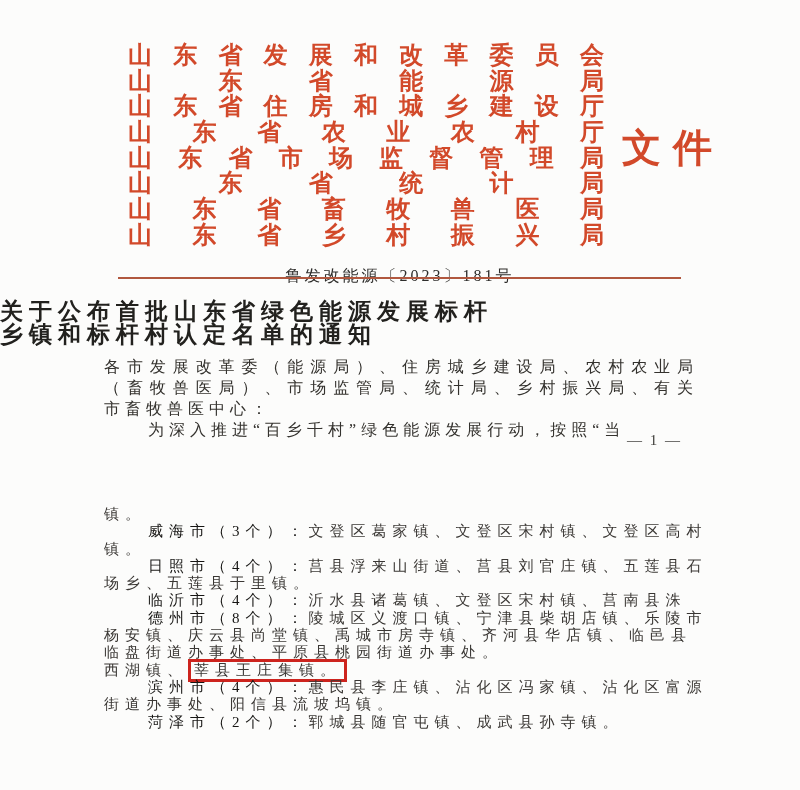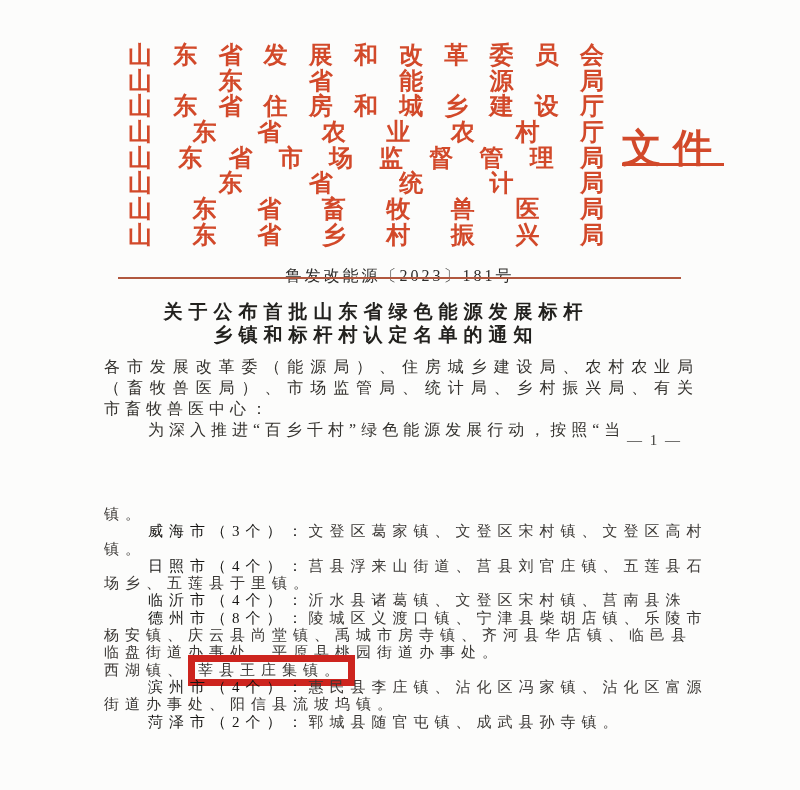--- a/index.html
+++ b/index.html
@@ -33,22 +33,22 @@
     text-align:center;font-size:16px;letter-spacing:3px;
     color:#2e2d2b;
   }
 
   .red-rule{
     position:absolute;left:118px;top:277px;width:563px;height:2px;
   }
 
   .title{
     position:absolute;left:0;top:300px;width:752px;margin:0;
-    text-align:center;
-    font-size:19px;line-height:23px;font-weight:900;
+    text-align:left;
+    font-size:23px;line-height:23px;font-weight:900;
     letter-spacing:6px;color:#22211e;
   }
 
   .recipients{
     position:absolute;left:104px;top:356px;width:594px;
     font-size:16px;color:#34322e;letter-spacing:5px;
   }
   .recipients .rline{height:21px;line-height:21px;white-space:nowrap;}
   .recipients .just{text-align:justify;text-align-last:justify;text-justify:inter-character;white-space:normal;}
   .recipients .indent{padding-left:44px;}
@@ -60,21 +60,21 @@
 
   
   .page2-text{
     position:absolute;left:104px;top:506px;width:604px;
     font-size:15px;letter-spacing:6px;color:#3a3734;
   }
   .p2-line{height:17.3px;line-height:17.3px;white-space:nowrap;}
   .p2-line.city-line{padding-left:44px;}
   .p2-city{font-weight:normal;color:#161513;}
   .p2-boxed{
-    border:7px solid #fca5a5;
+    border:3px solid #fca5a5;
     padding:0 3px 1px 3px;
   }
 </style>
 </head>
 <body>
 
 <div class="sheet">
 
   <section>
 
@@ -158,21 +158,21 @@
           <span>东</span>
           <span>省</span>
           <span>乡</span>
           <span>村</span>
           <span>振</span>
           <span>兴</span>
           <span>局</span>
         </div>
       </div>
 
-    <div class="doc-type" style="color: rgb(210, 73, 42); text-decoration: underline;">文件</div>
+    <div class="doc-type" style="color: rgb(210, 73, 42);">文件</div>
 
     <div class="doc-number">鲁发改能源〔2023〕181号</div>
 
     <div class="red-rule" style="background: rgb(177, 88, 63);"></div>
 
     <h1 class="title"><span>关于公布首批山东省绿色能源发展标杆</span><br><span>乡镇和标杆村认定名单的通知</span></h1>
 
     <div class="recipients">
       <div class="rline just">各市发展改革委（能源局）、住房城乡建设局、农村农业局</div>
       <div class="rline just">（畜牧兽医局）、市场监管局、统计局、乡村振兴局、有关</div>

